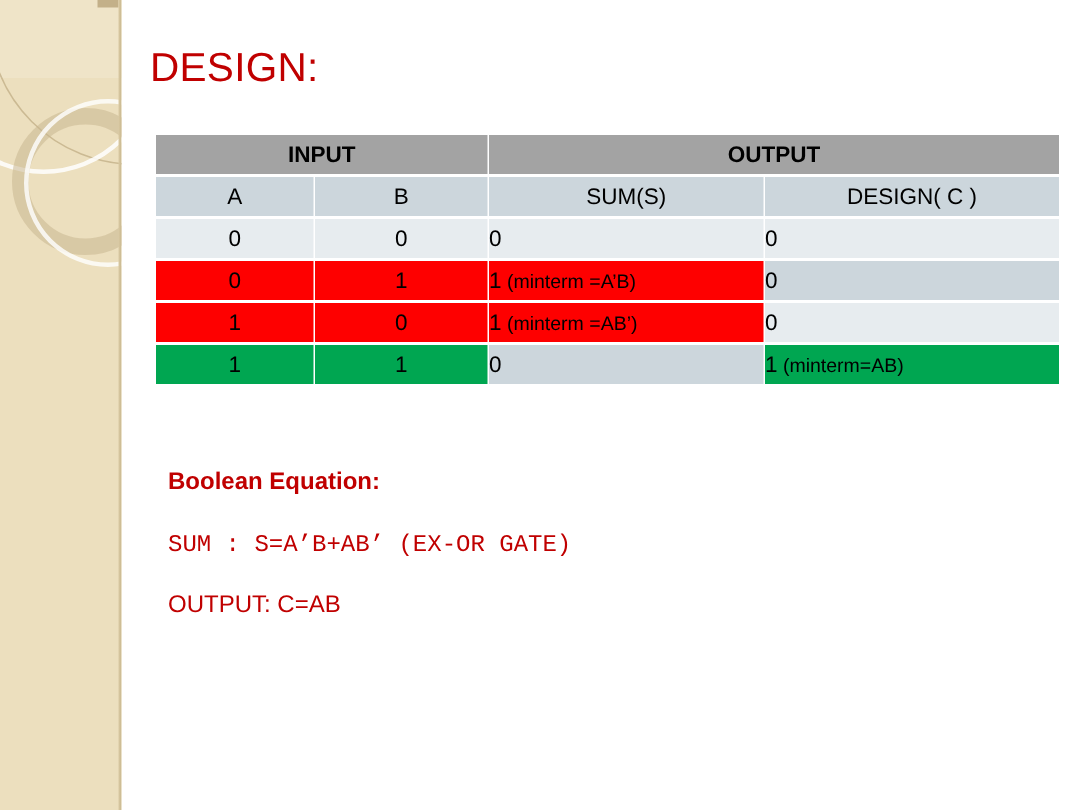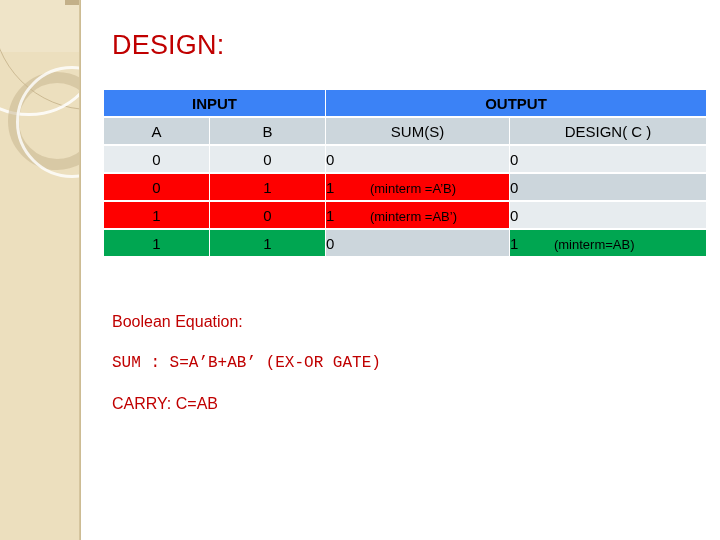--- a/index.html
+++ b/index.html
@@ -86,21 +86,21 @@
     right: 2px;
     top: 0;
     width: 14px;
     height: 5px;
     background: #c3b089;
   }
 
   
   #page-title {
     position: absolute;
-    left: 112px;
+    left: 100px;
     top: 30px;
     font-size: 27px;
     color: #c00000;
     letter-spacing: 0.2px;
     white-space: nowrap;
   }
 
   
   #truth-table {
     position: absolute;
@@ -117,21 +117,21 @@
     vertical-align: middle;
     font-size: 15px;
     color: #000000;
   }
   .col-a  { width: 105px; }
   .col-b  { width: 115px; }
   .col-s  { width: 183px; }
   .col-c  { width: 196px; }
 
   .hdr {
-    background: #3b82f6;
+    background: #a3a3a3;
     color: #ffffff;
     font-weight: bold;
     font-size: 15px;
     height: 30px;
   }
   .hdr-input  { text-align: center; }
   .hdr-output { text-align: center; padding-left: 56px; }
 
   .sub {
     background: #ccd6dc;
@@ -140,31 +140,31 @@
   }
   .cell-plain-light { background: #e7ecef; }
   .cell-plain-dark  { background: #ccd6dc; }
   .cell-red   { background: #fe0000; }
   .cell-green { background: #00a651; }
 
   .ctr  { text-align: center; }
   .lft-s { text-align: left; padding-left: 27px; }
   .lft-c { text-align: left; padding-left: 37px; }
 
-  .minterm { font-size: 13px; margin-left: 32px; }
+  .minterm { font-size: 13px; }
 
   
   .eq {
     position: absolute;
     left: 112px;
     color: #c00000;
     font-size: 16px;
     white-space: nowrap;
   }
-  #eq-heading { top: 313px; }
+  #eq-heading { top: 313px; font-weight: bold; }
   #eq-sum     { top: 354px; font-family: Liberation Mono, monospace; }
   #eq-carry   { top: 395px; }
 </style>
 </head>
 <body>
 
 <div id="deco-sidebar">
   <div class="topblock"></div>
   <div class="arc-tan-1"></div>
   <div class="arc-white-1"></div>
@@ -236,13 +236,13 @@
       </td>
       <td class="lft-c cell-green">
         <span>1</span><span class="minterm">  (minterm=AB)</span>
       </td>
     </tr>
   </tbody>
 </table>
 
 <div class="eq" id="eq-heading">Boolean Equation:</div>
 <div class="eq" id="eq-sum">SUM :  S=A’B+AB’ (EX-OR GATE)</div>
-<div class="eq" id="eq-carry">CARRY:   C=AB</div>
+<div class="eq" id="eq-carry">OUTPUT:   C=AB</div>
 
 </body></html>

